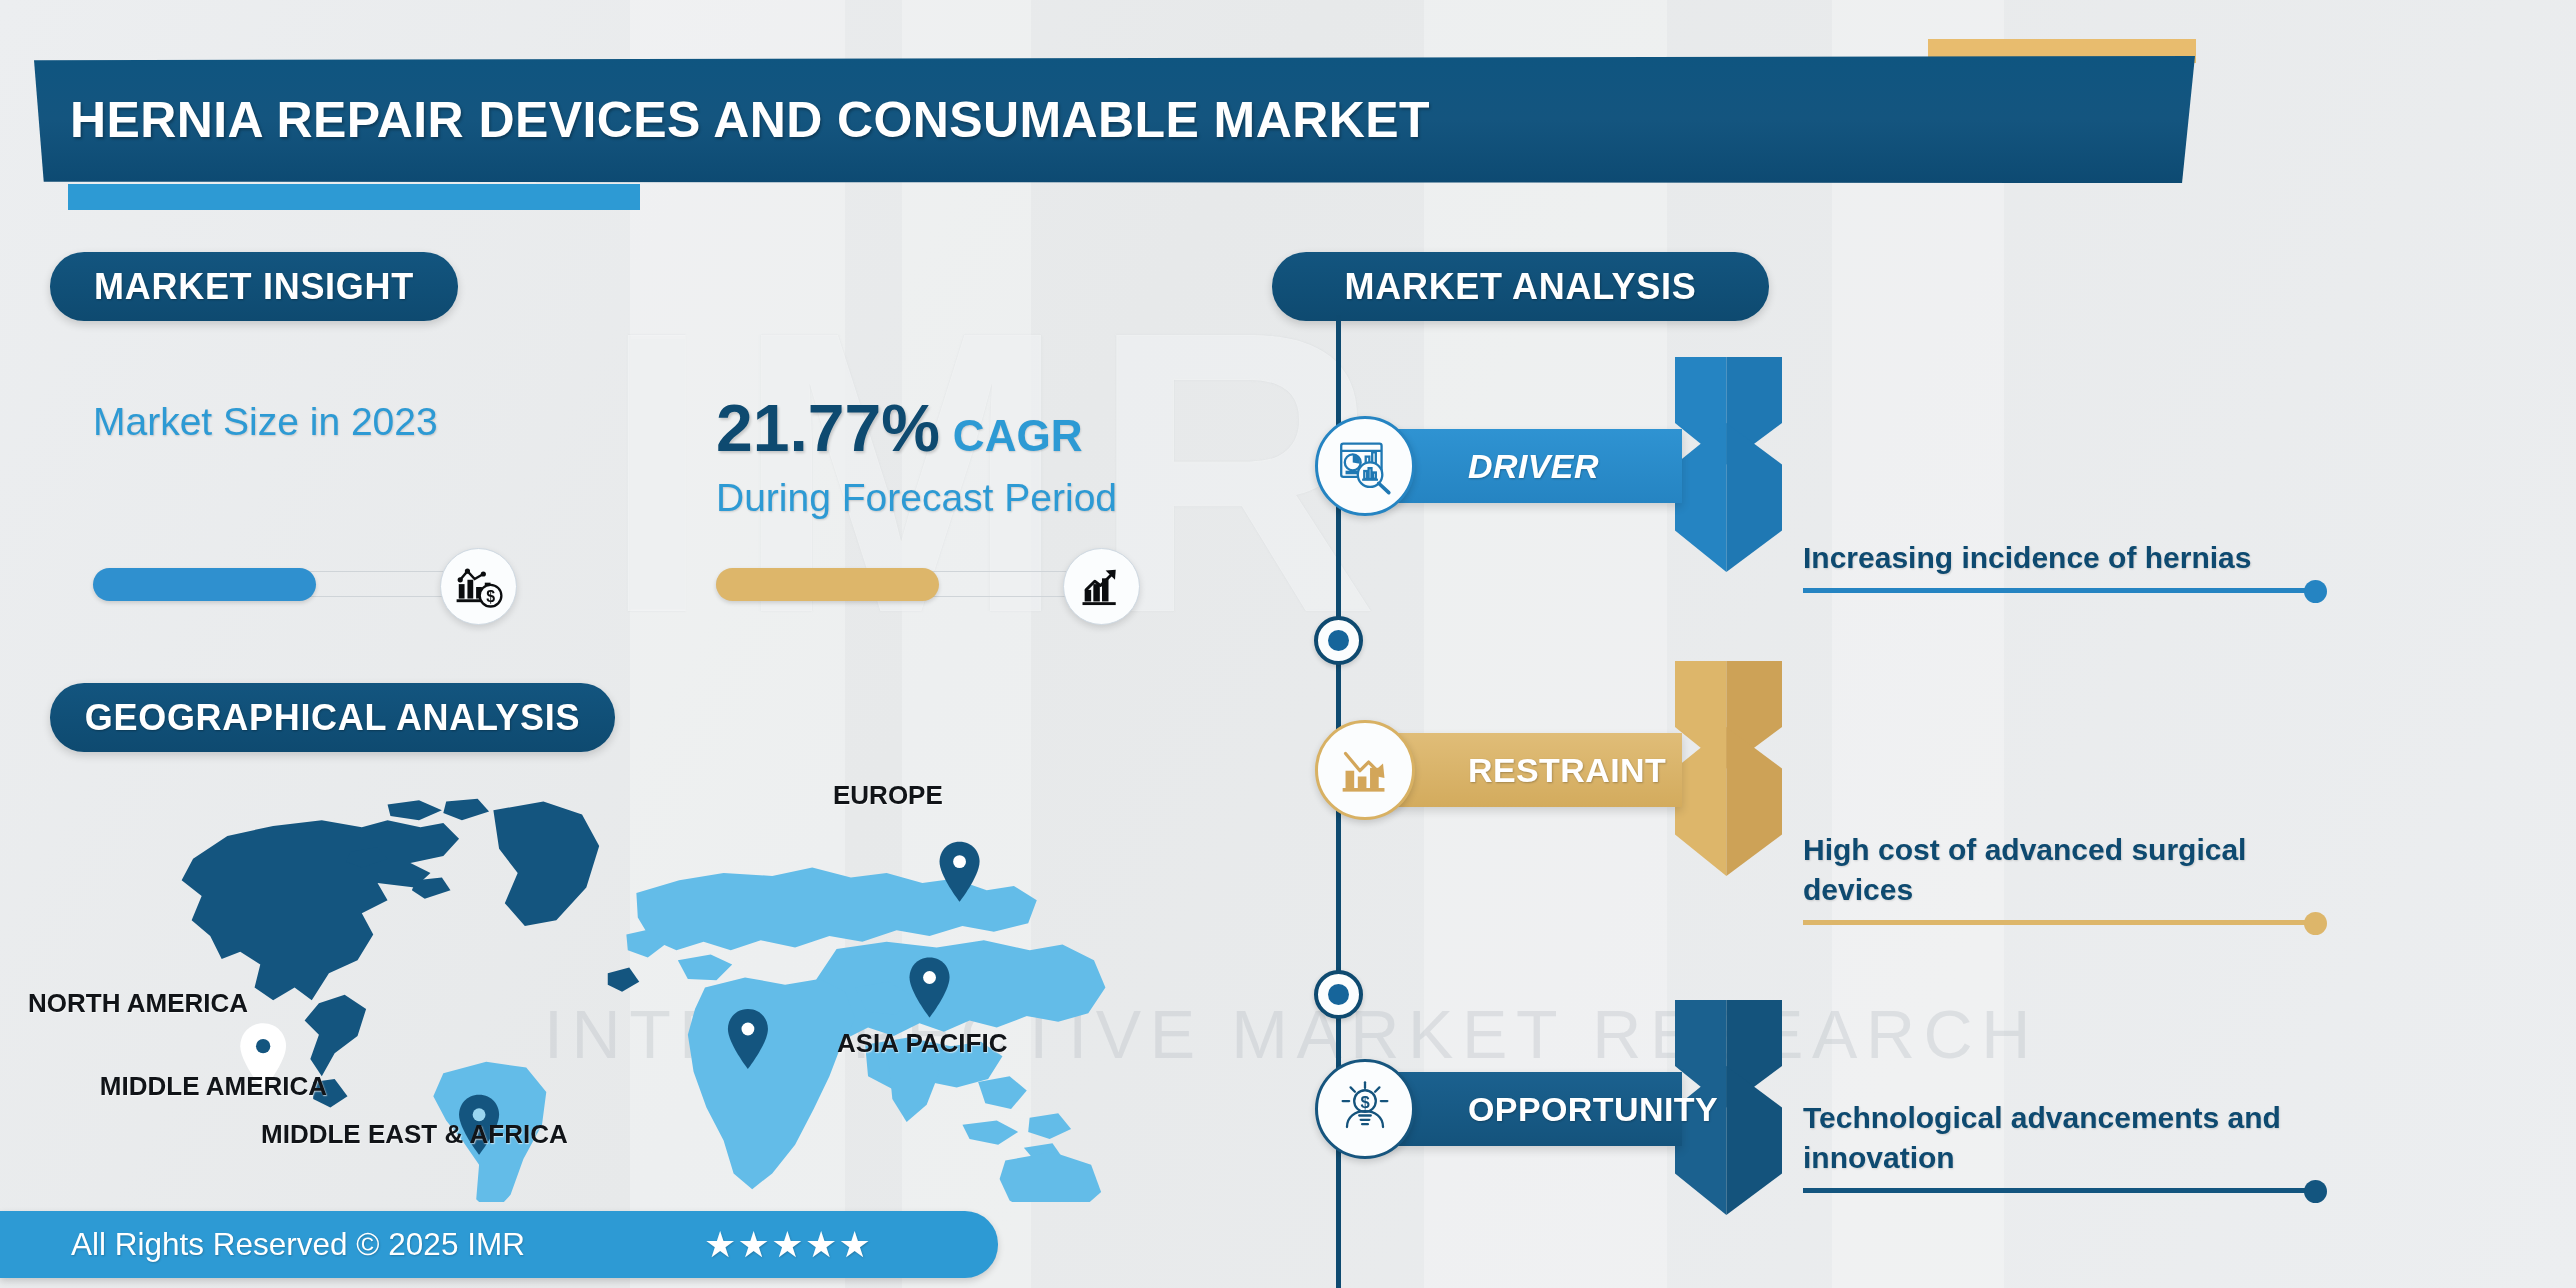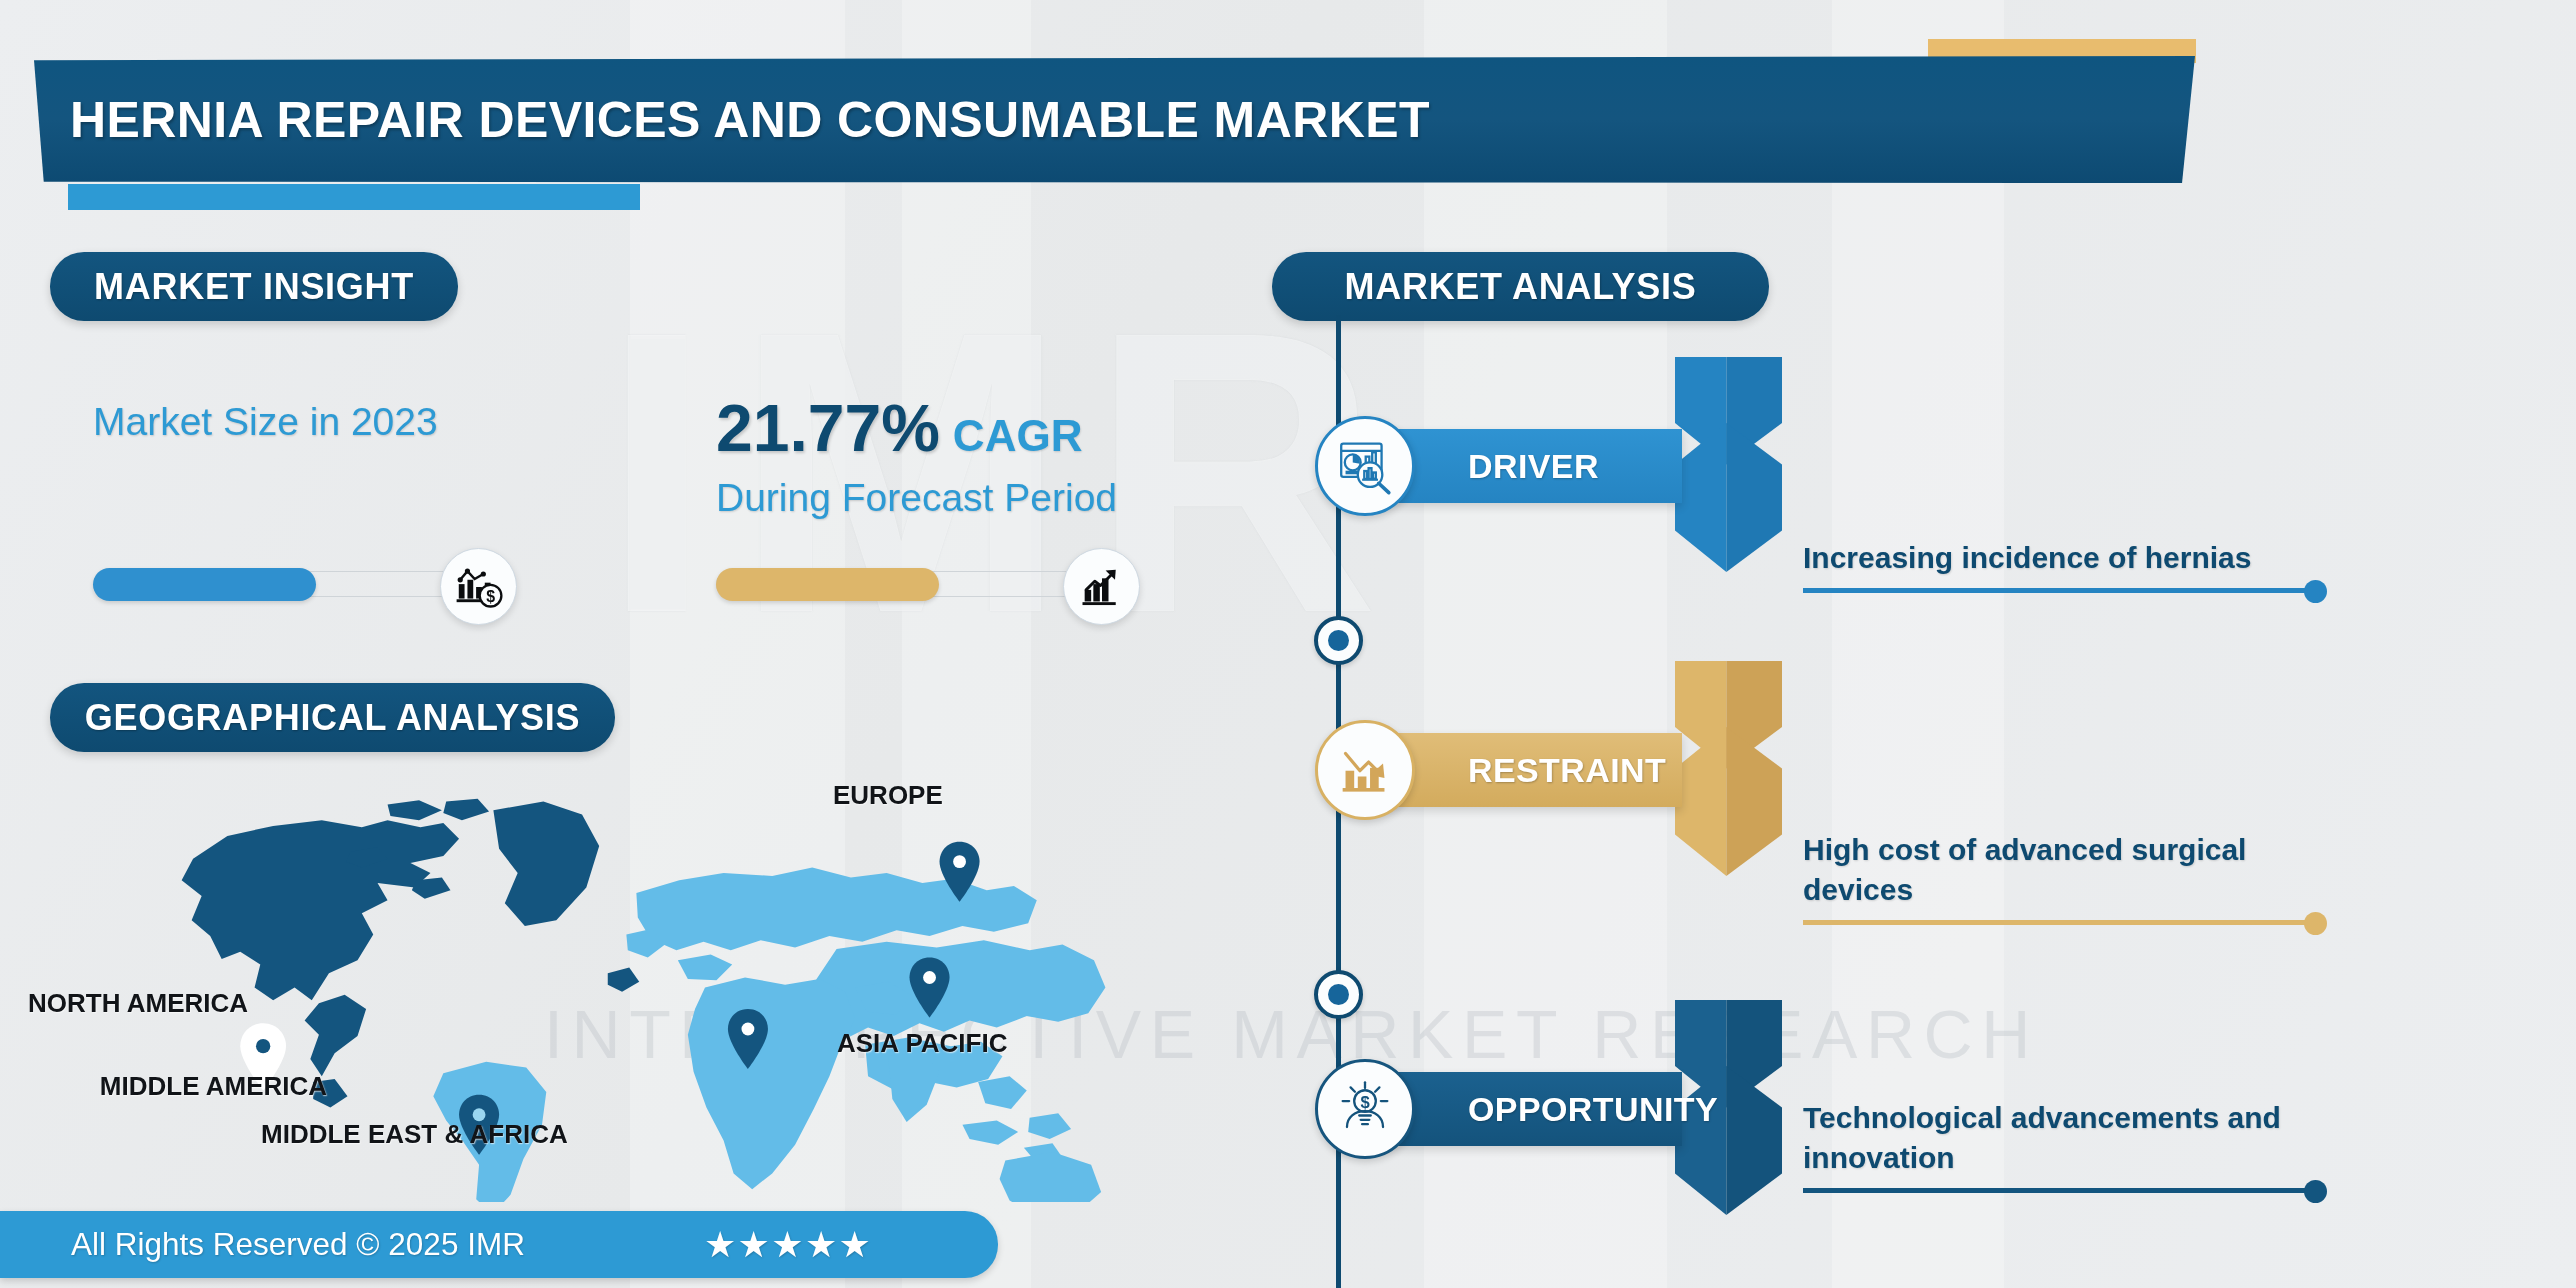--- a/index.html
+++ b/index.html
@@ -167,21 +167,21 @@
     width: 100px; height: 100px; border-radius: 50%;
     background: #fbfdfe;
     display: flex; align-items: center; justify-content: center;
     box-shadow: 0 2.9px 7.2px rgba(0,0,0,0.16);
   }
   .ribbon-tail {
     position: absolute; top: -72px; width: 107px; height: 215px;
   }
 
   #rib-driver  { left: 1339px; top: 429px;  width: 343px; }
-  #rib-driver .ribbon-bar { background: linear-gradient(180deg, #2f93d2 0%, #2584c2 100%); }
+  #rib-driver .ribbon-bar { background: linear-gradient(180deg, #2f93d2 0%, #2584c2 100%); font-style: italic; }
   #rib-driver .ribbon-badge { border: 3.6px solid #2584c2; }
   #rib-driver .ribbon-tail { left: 336px; }
 
   #rib-restraint { left: 1339px; top: 733px; width: 343px; }
   #rib-restraint .ribbon-bar { background: linear-gradient(180deg, #e0bd78 0%, #d3ab5d 100%); }
   #rib-restraint .ribbon-badge { border: 3.6px solid #d8b163; }
   #rib-restraint .ribbon-tail { left: 336px; }
 
   #rib-opportunity { left: 1339px; top: 1072px; width: 343px; }
   #rib-opportunity .ribbon-bar { background: linear-gradient(180deg, #1b618f 0%, #14537c 100%); }

